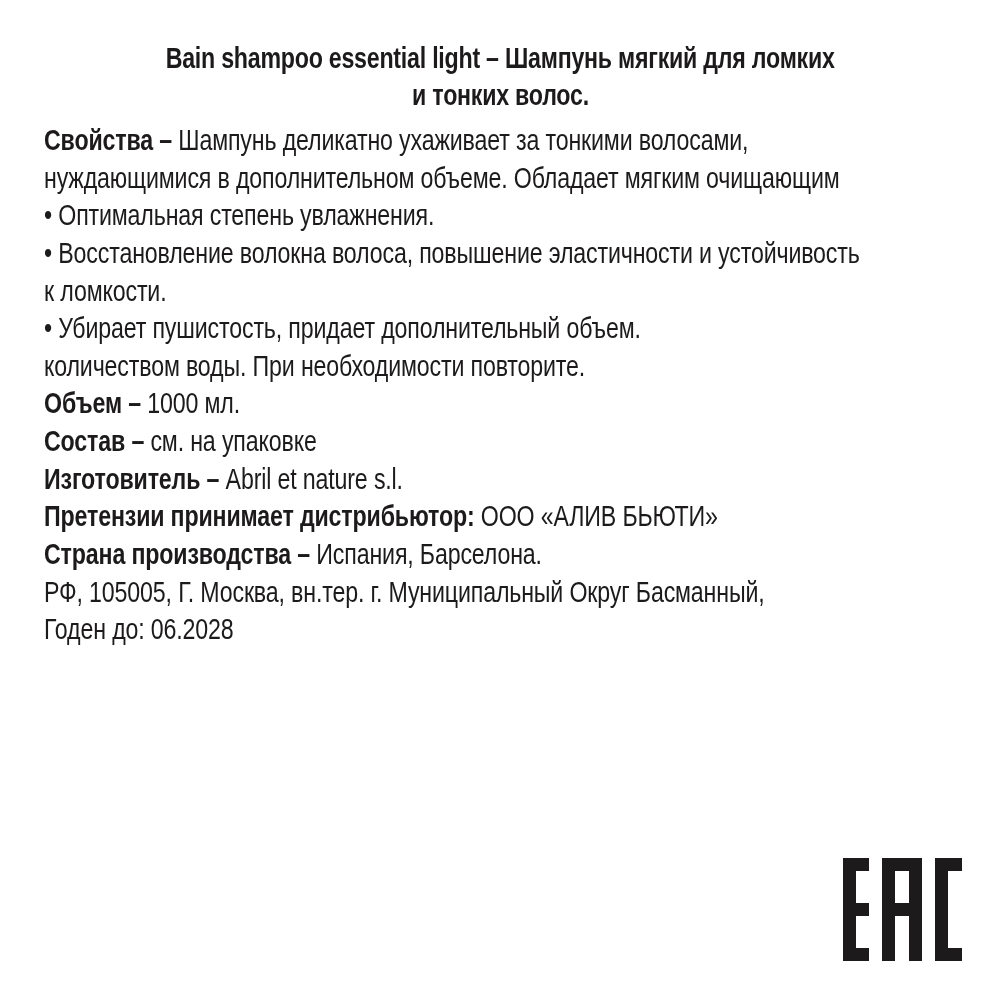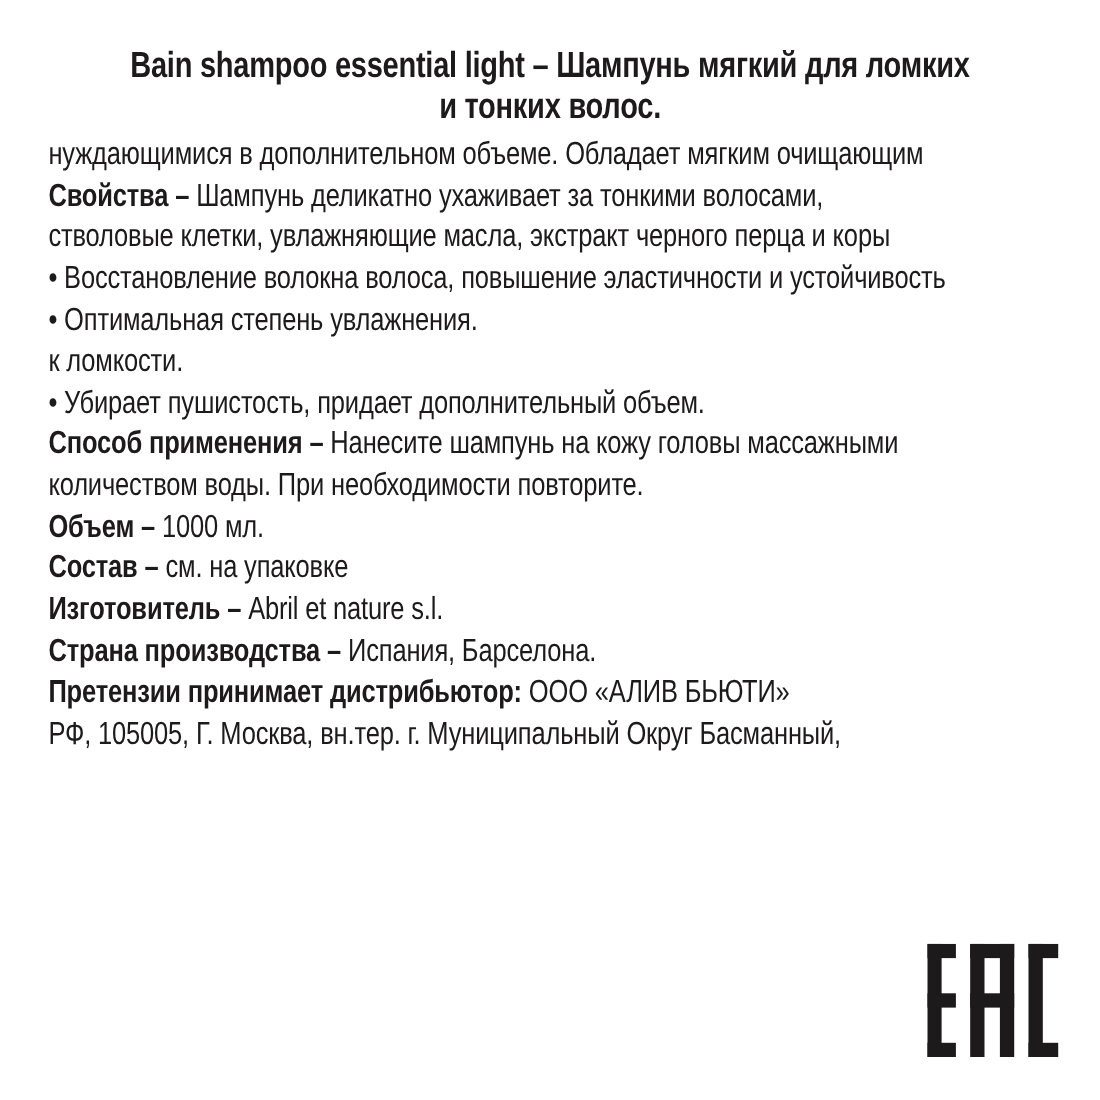--- a/index.html
+++ b/index.html
@@ -24,21 +24,21 @@
     position: absolute;
     left: 0;
     top: 40px;
     width: 1000px;
     text-align: center;
   }
   .title-line {
     display: block;
     height: 37px;
     line-height: 37px;
-    font-size: 33px;
+    font-size: 29px;
     font-weight: bold;
     white-space: nowrap;
   }
   .title-line span {
     display: inline-block;
     transform: scaleX(0.80);
     transform-origin: center center;
     letter-spacing: -0.3px;
   }
   .body {
@@ -74,43 +74,42 @@
 
 <div class="page">
 
   <div class="title">
     <div class="title-line"><span>Bain shampoo essential light – Шампунь мягкий для ломких</span></div>
     <div class="title-line"><span>и тонких волос.</span></div>
   </div>
 
   <div class="body">
 
+    <div class="line"><span class="line-inner"><span class="b">Свойства –</span><span> Шампунь деликатно ухаживает за тонкими волосами,</span></span></div>
     <div class="line"><span class="line-inner">нуждающимися в дополнительном объеме. Обладает мягким очищающим</span></div>
-    <div class="line"><span class="line-inner"><span class="b">Свойства –</span><span> Шампунь деликатно ухаживает за тонкими волосами,</span></span></div>
-    <div class="line"><span class="line-inner">стволовые клетки, увлажняющие масла, экстракт черного перца и коры</span></div>
 
+    <div class="line"><span class="line-inner">• Оптимальная степень увлажнения.</span></div>
     <div class="line"><span class="line-inner">• Восстановление волокна волоса, повышение эластичности и устойчивость</span></div>
-    <div class="line"><span class="line-inner">• Оптимальная степень увлажнения.</span></div>
     <div class="line"><span class="line-inner">к ломкости.</span></div>
     <div class="line"><span class="line-inner">• Убирает пушистость, придает дополнительный объем.</span></div>
 
-    <div class="line"><span class="line-inner"><span class="b">Способ применения –</span><span> Нанесите шампунь на кожу головы массажными</span></span></div>
     <div class="line"><span class="line-inner">количеством воды. При необходимости повторите.</span></div>
 
     <div class="line"><span class="line-inner"><span class="b">Объем –</span><span> 1000 мл.</span></span></div>
 
     <div class="line"><span class="line-inner"><span class="b">Состав –</span><span> см. на упаковке</span></span></div>
 
     <div class="line"><span class="line-inner"><span class="b">Изготовитель –</span><span> Abril et nature s.l.</span></span></div>
 
+    <div class="line"><span class="line-inner"><span class="b">Претензии принимает дистрибьютор:</span><span> ООО «АЛИВ БЬЮТИ»</span></span></div>
+
     <div class="line"><span class="line-inner"><span class="b">Страна производства –</span><span> Испания, Барселона.</span></span></div>
-
-    <div class="line"><span class="line-inner"><span class="b">Претензии принимает дистрибьютор:</span><span> ООО «АЛИВ БЬЮТИ»</span></span></div>
     <div class="line"><span class="line-inner">РФ, 105005, Г. Москва, вн.тер. г. Муниципальный Округ Басманный,</span></div>
 
+    <div class="line"><span class="line-inner">Годен до: 06.2028</span></div>
   </div>
 
   <svg class="eac" viewBox="0 0 120 103" xmlns="http://www.w3.org/2000/svg">
     <g fill="#1c1a1a">
 
       <rect x="0" y="0" width="26" height="13"></rect>
       <rect x="0" y="0" width="13" height="103"></rect>
       <rect x="0" y="45" width="26" height="13"></rect>
       <rect x="0" y="90" width="26" height="13"></rect>
 

